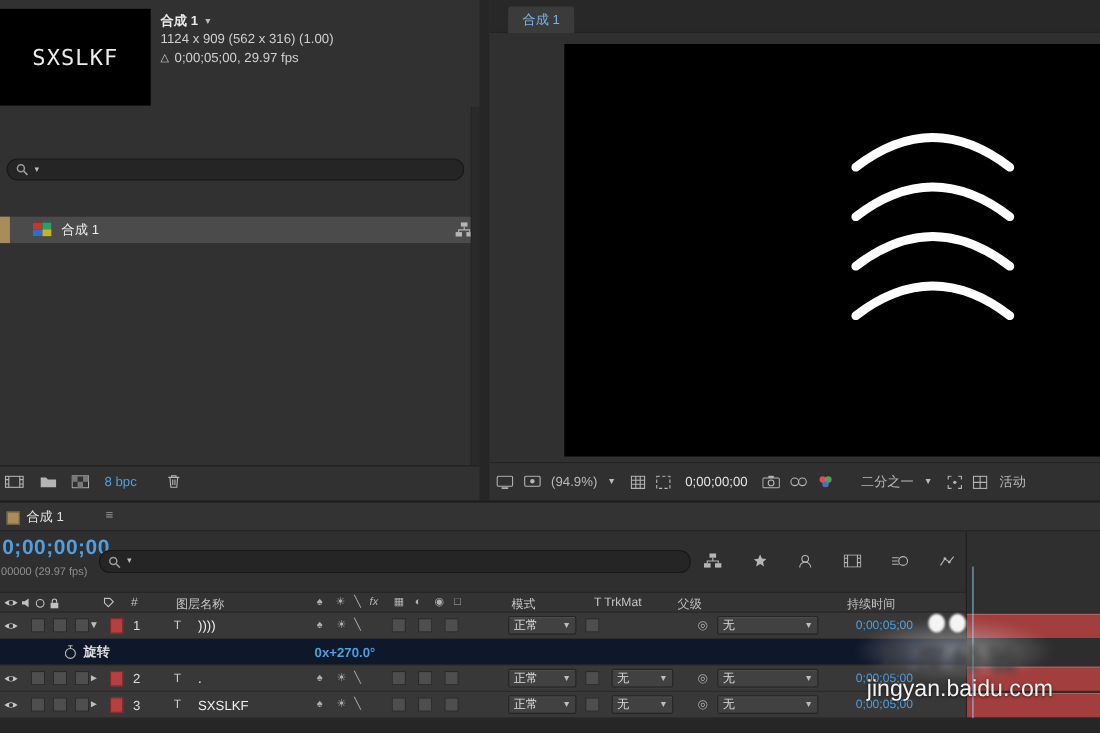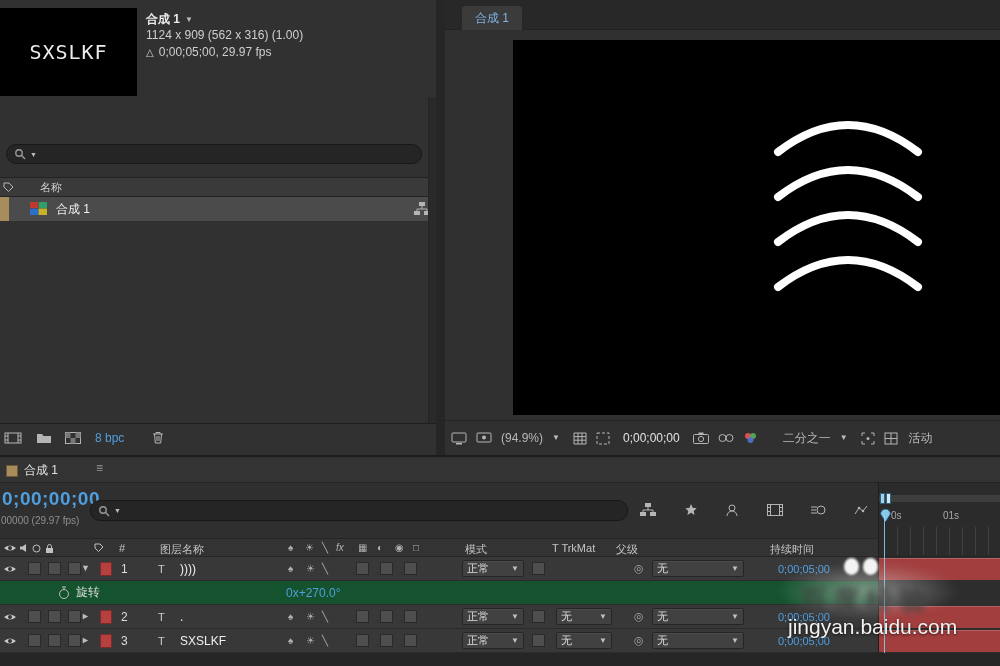--- a/index.html
+++ b/index.html
@@ -49,28 +49,20 @@
     <div class="abs search" style="left:6px;top:144px;width:416px;height:20px;">
       <span class="icon">
         <svg width="12" height="12">
             <circle cx="5" cy="5" r="3.2" fill="none" stroke="#999" stroke-width="1.4"></circle>
             <path d="M7.6 7.6L11 11" stroke="#999" stroke-width="1.4"></path>
           </svg>
       </span>
       <span class="caret" style="font-size:7px;">▼</span>
     </div>
 
-    <div class="abs" style="left:0;top:177px;width:436px;height:20px;background:#3a3a3a;border-top:1px solid #232323;border-bottom:1px solid #232323;box-sizing:border-box;">
-      <span class="icon abs" style="left:3px;top:4px;">
-        <svg width="11" height="11">
-            <path d="M1 1h5l4 4-4.5 4.5L1 5z" fill="none" stroke="#b5b5b5"></path>
-          </svg>
-      </span>
-      <span class="abs nw" style="left:40px;top:2px;color:#cfcfcf;font-size:11px;">名称</span>
-    </div>
 
     <div class="abs" style="left:0;top:197px;width:436px;height:24px;background:#4b4b4b;">
       <div class="abs" style="left:0;top:0;width:9px;height:24px;background:#a98c5b;"></div>
       <span class="icon abs" style="left:30px;top:5px;">
         <svg width="17" height="13">
             <rect width="17" height="13" fill="#222"></rect>
             <path d="M0 0h8.5v6.5H0z" fill="#c0392b"></path>
             <path d="M8.5 0H17v6.5H8.5z" fill="#2e9e6b"></path>
             <path d="M0 6.5h8.5V13H0z" fill="#2a6fc9"></path>
             <path d="M8.5 6.5H17V13H8.5z" fill="#c9b22a"></path>
@@ -258,31 +250,20 @@
       </span>
       <span class="icon">
         <svg width="14" height="12">
             <path d="M1 10L5 4l4 3 4-5" fill="none" stroke="#b5b5b5"></path>
             <circle cx="5" cy="4" r="1.3" fill="#b5b5b5"></circle>
             <circle cx="9" cy="7" r="1.3" fill="#b5b5b5"></circle>
           </svg>
       </span>
     </div>
 
-    <div class="abs" style="left:879px;top:26px;width:121px;height:74px;background:#2b2b2b;border-bottom:1px solid #252525;box-sizing:border-box;">
-      <div class="abs" style="left:0;top:12px;width:121px;height:7px;background:#3e3e3e;"></div>
-      <div class="abs" style="left:1px;top:10px;width:5px;height:11px;background:#9fd3ee;border:1px solid #33627c;box-sizing:border-box;"></div>
-      <div class="abs" style="left:7px;top:10px;width:5px;height:11px;background:#cfe8f5;border:1px solid #33627c;box-sizing:border-box;"></div>
-      <span class="abs nw" style="left:12px;top:27px;font-size:10px;color:#a8a8a8;">0s</span>
-      <span class="abs nw" style="left:64px;top:27px;font-size:10px;color:#a8a8a8;">01s</span>
-      <div class="abs tick-strip" style="left:5px;top:44px;width:116px;height:28px;opacity:.8;"></div>
-      <svg class="abs" style="left:0;top:22px;" width="13" height="18">
-        <path d="M6.5 17L1.5 9a5 5 0 1 1 10 0z" fill="#86c9ea" stroke="#27506b"></path>
-      </svg>
-    </div>
 
     <div class="abs" style="left:878px;top:26px;width:1px;height:170px;background:#1f1f1f;"></div>
 
     <div class="abs" style="left:0;top:81px;width:878px;height:19px;background:#333;border-top:1px solid #252525;border-bottom:1px solid #252525;box-sizing:border-box;">
       <span class="icon abs" style="left:3px;top:4px;">
         <svg width="14" height="10">
             <path d="M1 5Q7 0 13 5Q7 10 1 5Z" fill="#c8c8c8"></path>
             <circle cx="7" cy="5" r="2" fill="#333"></circle>
           </svg>
       </span>
@@ -311,21 +292,21 @@
       <span class="hdrtxt" style="left:160px;">图层名称</span>
       <span class="hdrtxt swg" style="left:288px;">♠</span>
       <span class="hdrtxt swg" style="left:305px;">☀</span>
       <span class="hdrtxt swg" style="left:322px;">╲</span>
       <span class="hdrtxt swg" style="left:336px;font-style:italic;">fx</span>
       <span class="hdrtxt swg" style="left:358px;">▦</span>
       <span class="hdrtxt swg" style="left:377px;">◐</span>
       <span class="hdrtxt swg" style="left:395px;">◉</span>
       <span class="hdrtxt swg" style="left:413px;">□</span>
       <span class="hdrtxt" style="left:465px;">模式</span>
-      <span class="hdrtxt" style="left:540px;margin-left:12px;">T TrkMat</span>
+      <span class="hdrtxt" style="left:540px;">T TrkMat</span>
       <span class="hdrtxt" style="left:616px;">父级</span>
       <span class="hdrtxt" style="left:770px;">持续时间</span>
     </div>
 
     <div class="abs" style="left:879px;top:100px;width:121px;height:96px;background:#2d2d2d;"></div>
 
     <div class="tl-row" style="top:100px;">
       <span class="icon cell" style="left:3px;">
         <svg width="14" height="10">
             <path d="M1 5Q7 0 13 5Q7 10 1 5Z" fill="#c8c8c8"></path>
@@ -352,21 +333,21 @@
       </div>
       <span class="sq" style="left:532px;top:5px;"></span>
       <span class="cell" style="left:634px;color:#aaa;font-size:11px;">◎</span>
       <div class="dd" style="left:652px;top:3px;width:92px;">
         <span>无</span>
         <span class="caret">▼</span>
       </div>
       <span class="cell cyan nw" style="left:778px;font-size:11px;">0;00;05;00</span>
     </div>
 
-    <div class="tl-row" style="top:124px;background:#14532d;">
+    <div class="tl-row" style="top:124px;background:#0f172a;font-weight:bold;">
       <span class="icon cell" style="left:58px;">
         <svg width="12" height="14">
             <circle cx="6" cy="8" r="4.5" fill="none" stroke="#bbb"></circle>
             <path d="M6 1v2.5M4 1h4" stroke="#bbb"></path>
           </svg>
       </span>
       <span class="cell nw" style="left:76px;color:#ddd;">旋转</span>
       <span class="cell cyan nw" style="left:286px;">0x+270.0°</span>
     </div>
 

